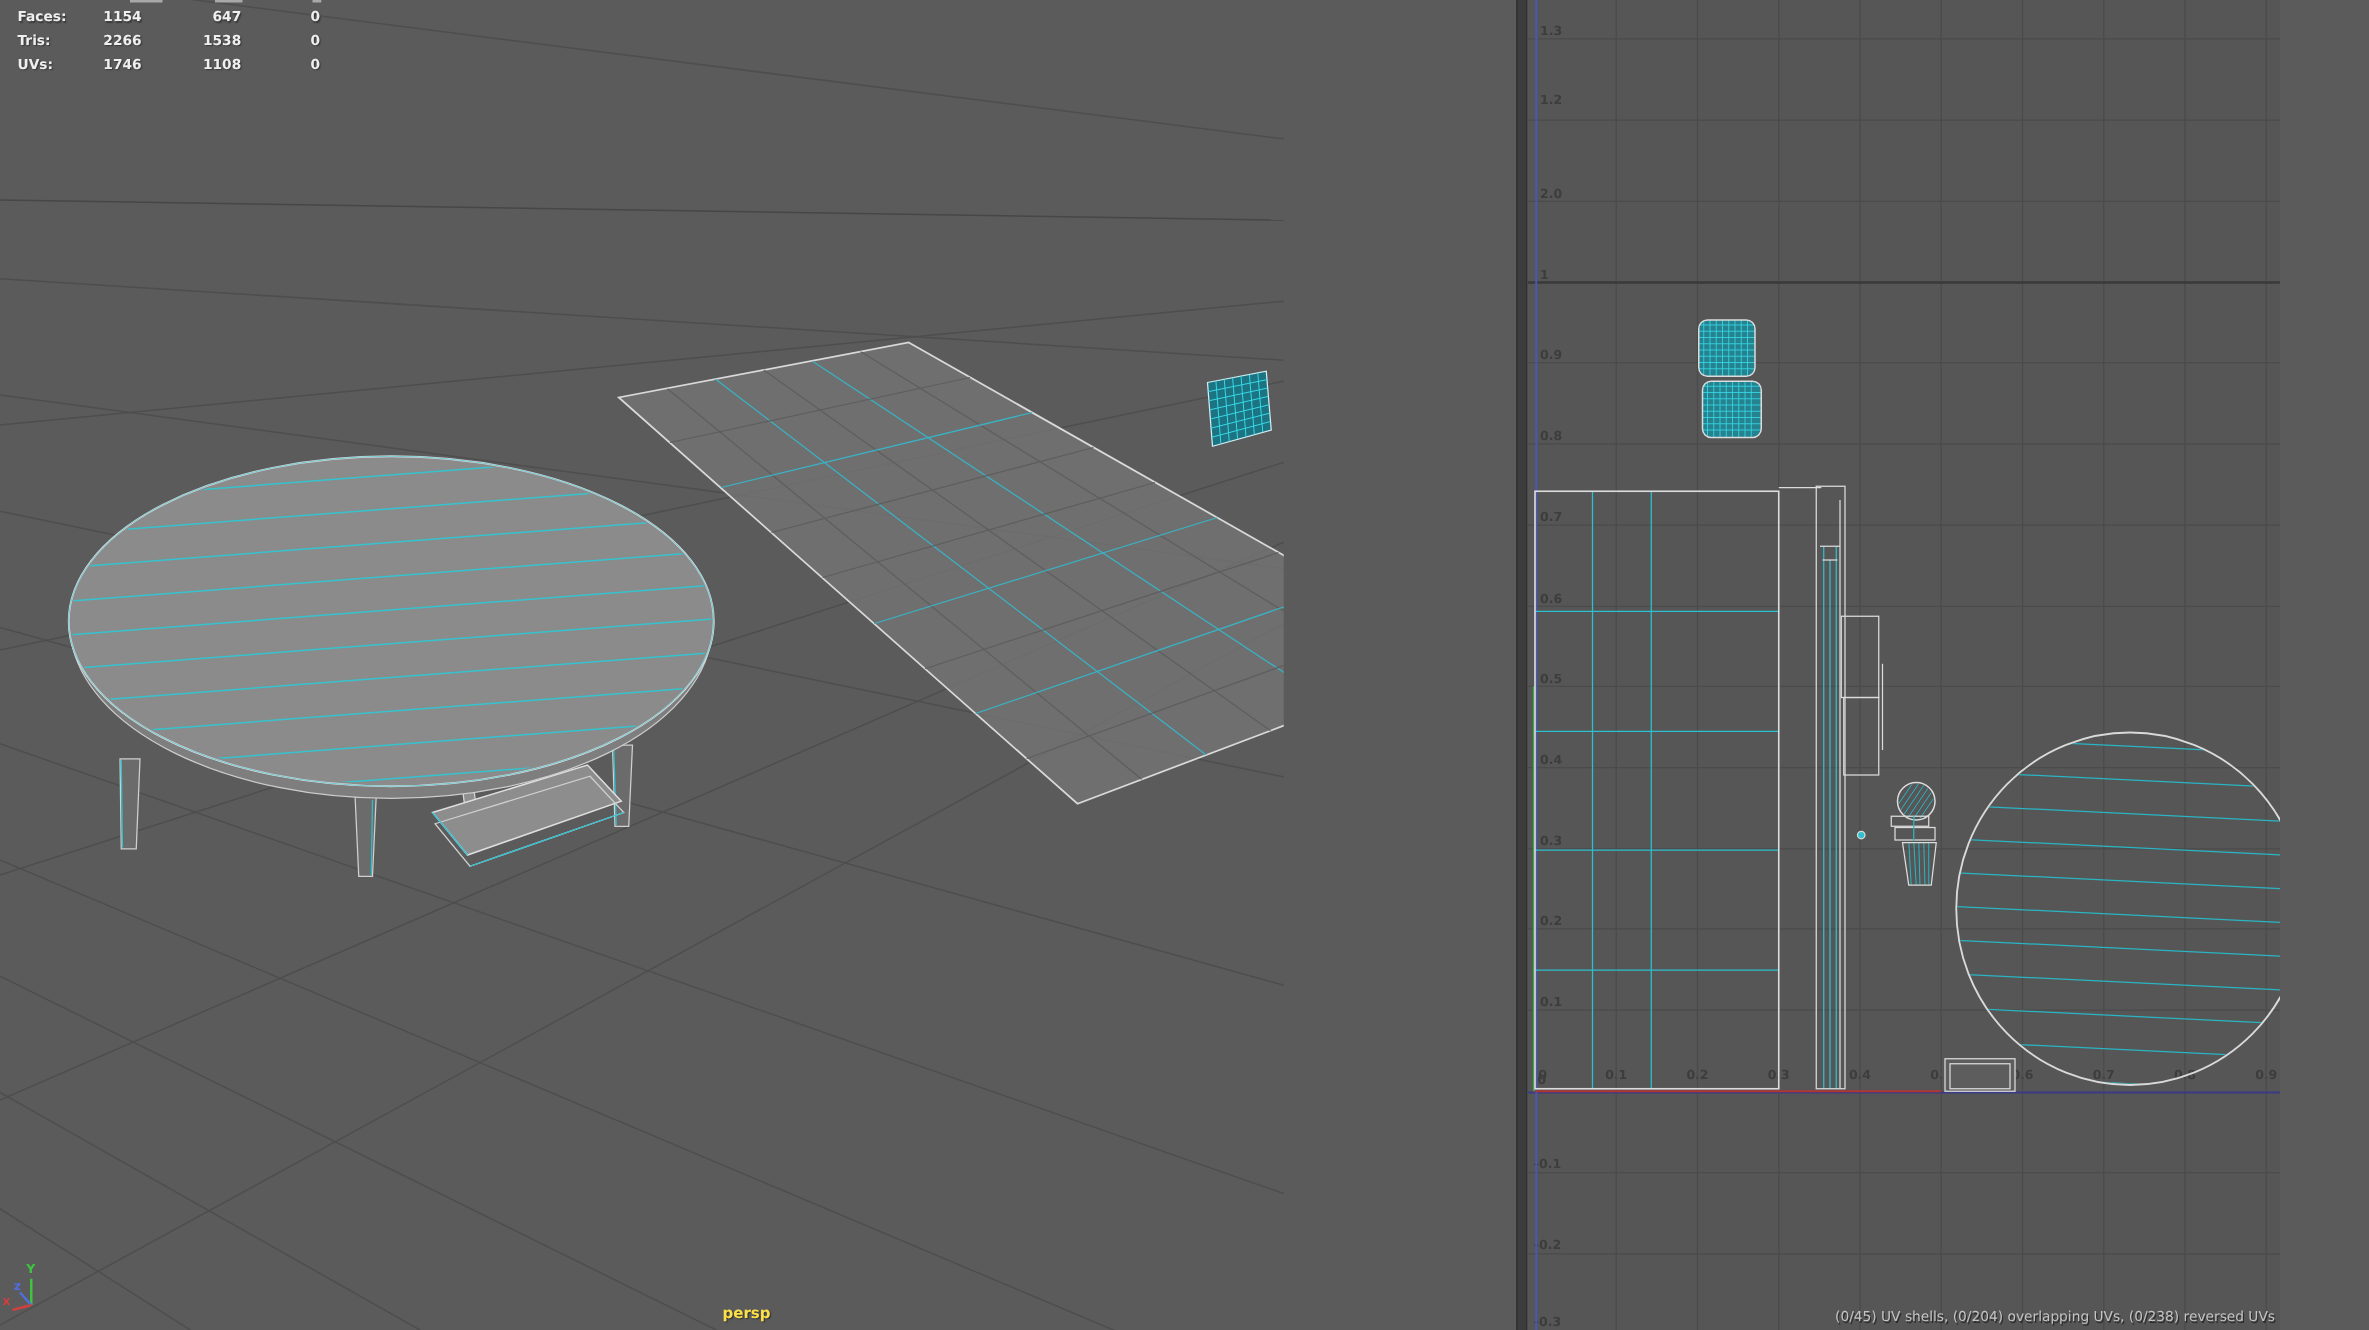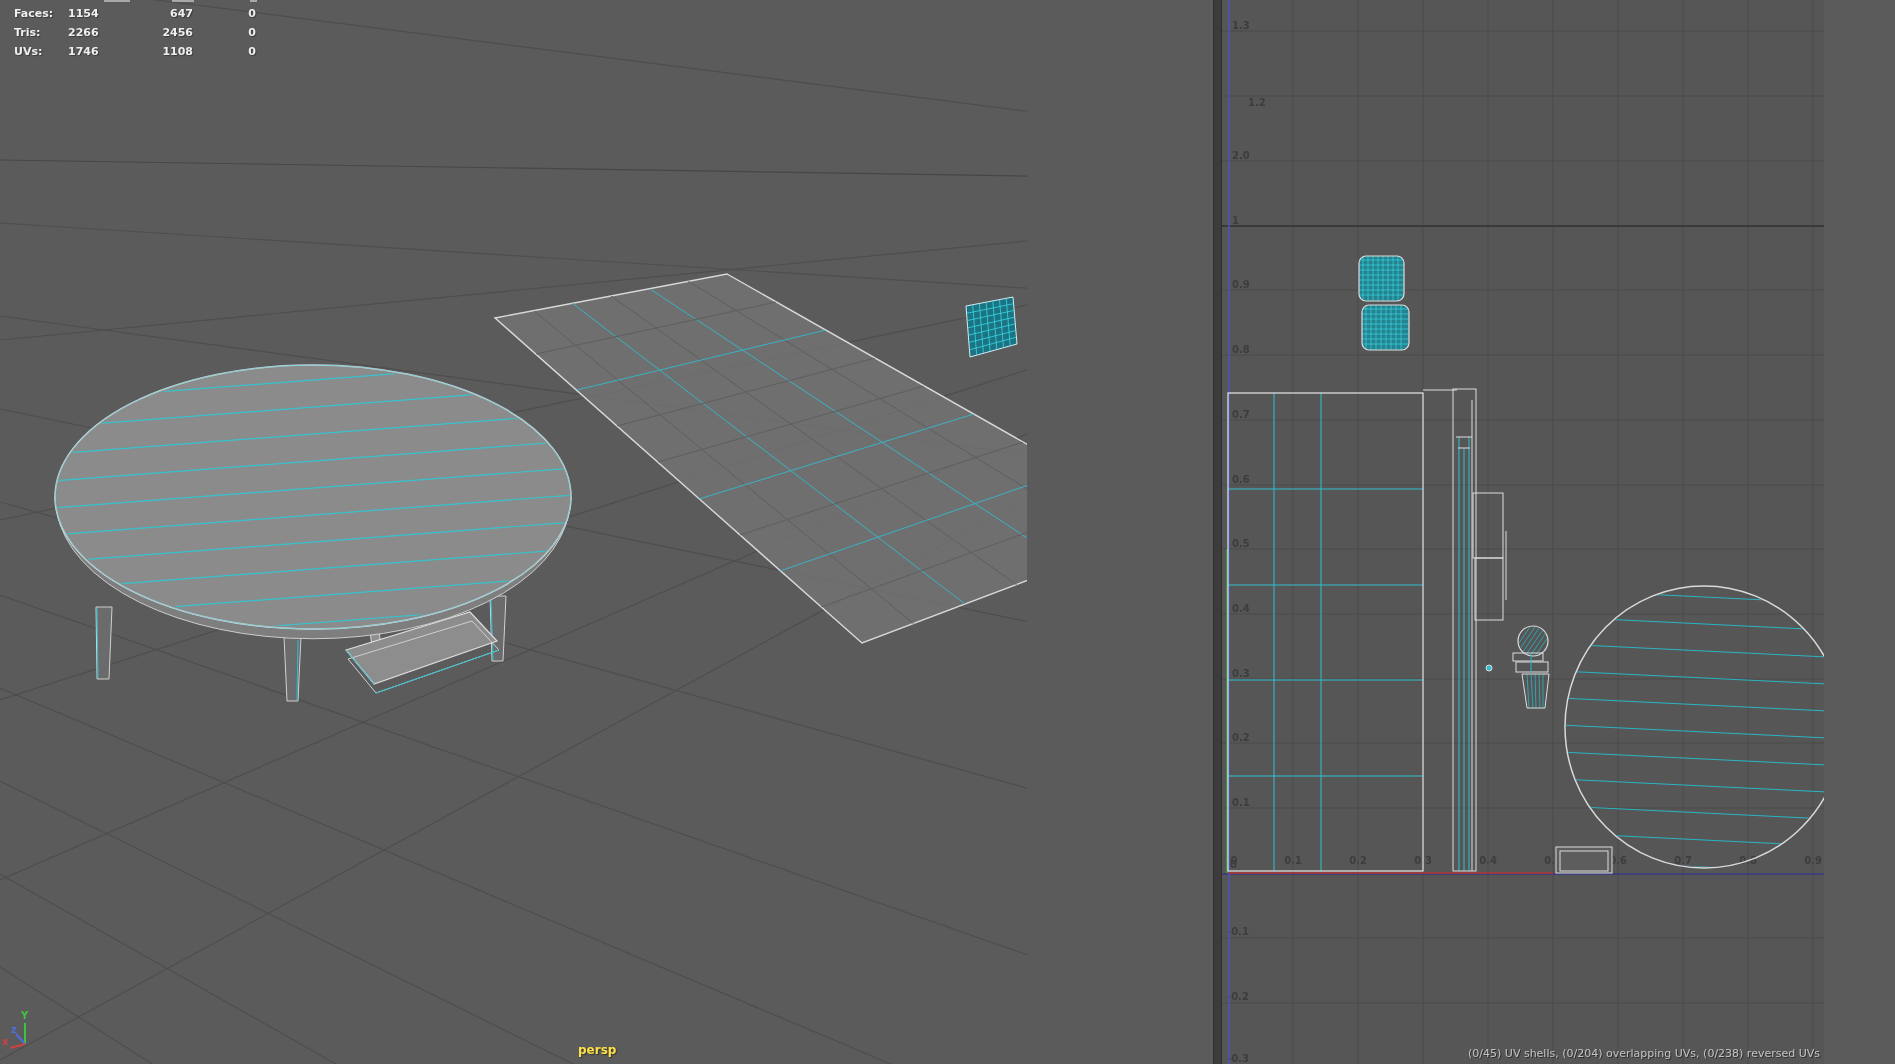--- a/index.html
+++ b/index.html
@@ -7,21 +7,21 @@
        font-family:"DejaVu Sans","Liberation Sans",sans-serif;background:#5b5b5b;}
   
   #persp-panel{position:absolute;left:0;top:0;width:1027px;height:1064px;background:#5b5b5b;overflow:hidden;}
   #splitter{position:absolute;left:1213px;top:0;width:9px;height:1064px;background:#3c3c3c;border-left:1px solid #2e2e2e;border-right:1px solid #2e2e2e;box-sizing:border-box;}
   #uv-panel{position:absolute;left:1222px;top:0;width:602px;height:1064px;background:#565656;overflow:hidden;}
   svg{position:absolute;left:0;top:0;}
   
   .hud-row{position:absolute;height:14px;font-size:11px;font-weight:bold;color:#efefef;
            text-shadow:1px 1px 1px #3a3a3a;white-space:nowrap;}
   .hud-label{position:absolute;left:14px;}
-  .hud-v1{position:absolute;left:68px;width:60px;text-align:left;}
+  .hud-v1{position:absolute;left:68px;width:60px;text-align:center;}
   .hud-v2{position:absolute;left:133px;width:60px;text-align:right;}
   .hud-v3{position:absolute;left:196px;width:60px;text-align:right;}
   .hud-smudge{position:absolute;top:0;height:2px;background:#e8e8e8;opacity:.55;}
   
   #persp-label{position:absolute;left:578px;top:1043px;font-size:12px;font-weight:bold;color:#fde047;
                text-shadow:1px 1px 1px #333;}
   
   #viewcube{position:absolute;left:1092px;top:0px;width:90px;height:70px;}
   
   .giz{position:absolute;font-size:10px;font-weight:bold;}
@@ -167,21 +167,21 @@
 
       <div class="hud-row" style="top:7px;">
         <span class="hud-label">Faces:</span>
         <span class="hud-v1">1154</span>
         <span class="hud-v2">647</span>
         <span class="hud-v3">0</span>
       </div>
       <div class="hud-row" style="top:26px;">
         <span class="hud-label">Tris:</span>
         <span class="hud-v1">2266</span>
-        <span class="hud-v2">2456</span>
+        <span class="hud-v2">1538</span>
         <span class="hud-v3">0</span>
       </div>
       <div class="hud-row" style="top:45px;">
         <span class="hud-label">UVs:</span>
         <span class="hud-v1">1746</span>
         <span class="hud-v2">1108</span>
         <span class="hud-v3">0</span>
       </div>
     </div>
 
@@ -200,21 +200,21 @@
     <span class="giz" style="left:2px;top:1036px;color:#d04040;">x</span>
 
     <span id="persp-label">persp</span>
   </div>
 
   <div id="splitter"></div>
 
   <div id="uv-panel">
 
     <span class="uvlab" style="left:10px;top:20px;">1.3</span>
-    <span class="uvlab" style="left:10px;top:97px;margin-left:16px;">1.2</span>
+    <span class="uvlab" style="left:10px;top:75px;">1.2</span>
     <span class="uvlab" style="left:10px;top:150px;">2.0</span>
     <span class="uvlab" style="left:10px;top:215px;">1</span>
     <span class="uvlab" style="left:10px;top:279px;">0.9</span>
     <span class="uvlab" style="left:10px;top:344px;">0.8</span>
     <span class="uvlab" style="left:10px;top:409px;">0.7</span>
     <span class="uvlab" style="left:10px;top:474px;">0.6</span>
     <span class="uvlab" style="left:10px;top:538px;">0.5</span>
     <span class="uvlab" style="left:10px;top:603px;">0.4</span>
     <span class="uvlab" style="left:10px;top:668px;">0.3</span>
     <span class="uvlab" style="left:10px;top:732px;">0.2</span>

